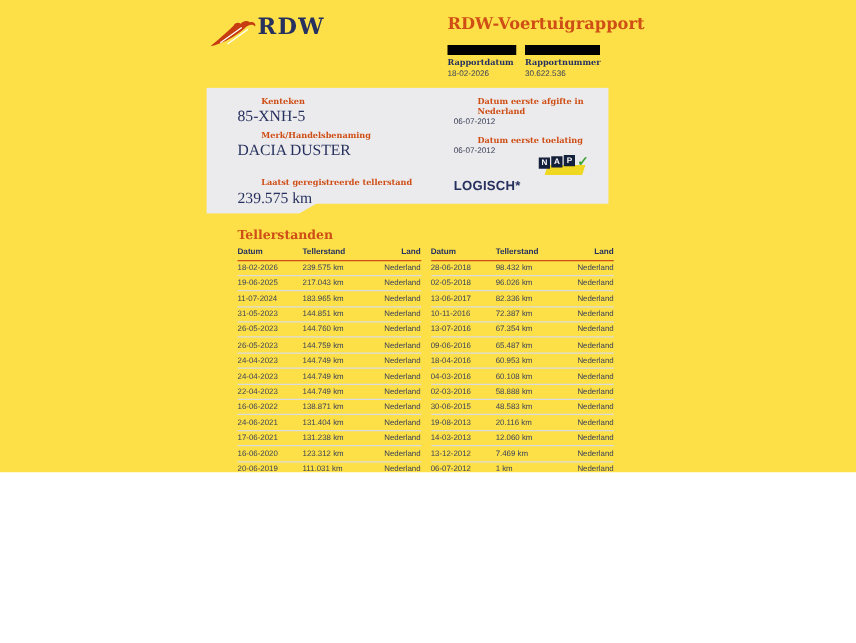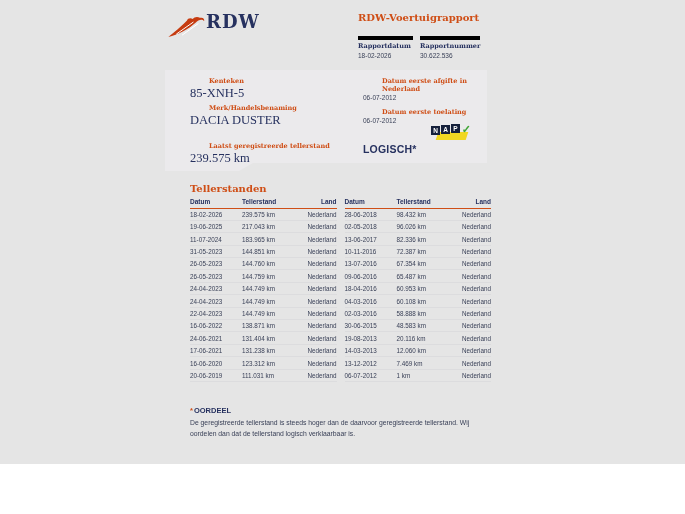--- a/index.html
+++ b/index.html
@@ -1,34 +1,34 @@
 <!DOCTYPE html>
 <html><head>
 <meta charset="utf-8">
 <style>
   * { margin:0; padding:0; box-sizing:border-box; }
   html,body { background:#fff; }
   .page {
-    position:relative; width:685px; height:464px; background:#e5e5e5;
+    position:relative; width:685px; height:378px; background:#fde047;
     overflow:hidden; font-family:"Liberation Sans", sans-serif; color:#273059;
   }
   
   .logo-wing { position:absolute; left:167px; top:11px; }
   .logo-text {
     position:absolute; left:206px; top:11px;
     font-family:"DejaVu Serif", serif; font-weight:bold; font-size:18px;
     letter-spacing:1px; color:#26315f;
   }
   .doc-title {
     position:absolute; left:358px; top:12px;
-    font-family:"DejaVu Serif", serif; font-weight:bold; font-size:10px;
+    font-family:"DejaVu Serif", serif; font-weight:bold; font-size:13px;
     color:#cf4e16;
   }
   .meta { position:absolute; left:358px; top:36px; display:flex; gap:7px; }
-  .meta-block { border-top:4px solid #000000; padding-top:2px; }
+  .meta-block { border-top:8px solid #000000; padding-top:2px; }
   .meta-block.first { width:55px; }
   .meta-label { font-family:"DejaVu Serif", serif; font-weight:bold; font-size:6.5px; color:#26315f; }
   .meta-value { font-size:6.5px; color:#3a4158; margin-top:2px; }
   
   .vehicle-box {
     position:absolute; left:165px; top:70px; width:322px; height:101px;
     background:#ebeaec;
     clip-path: polygon(0 0, 322px 0, 322px 93px, 88px 93px, 74px 101px, 0 101px);
   }
   .vb-left { position:absolute; left:25px; top:7px; }

